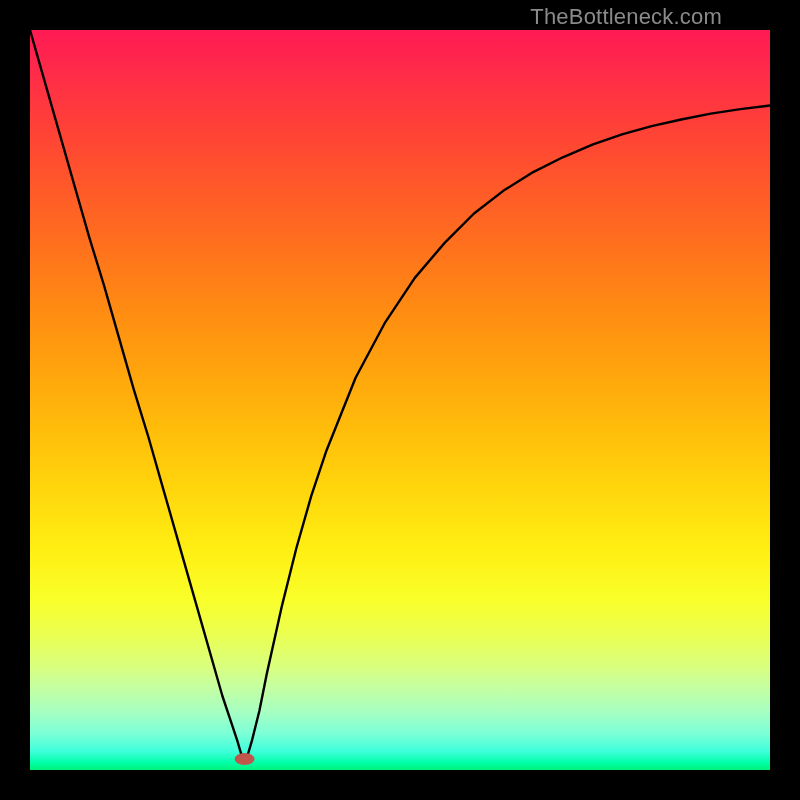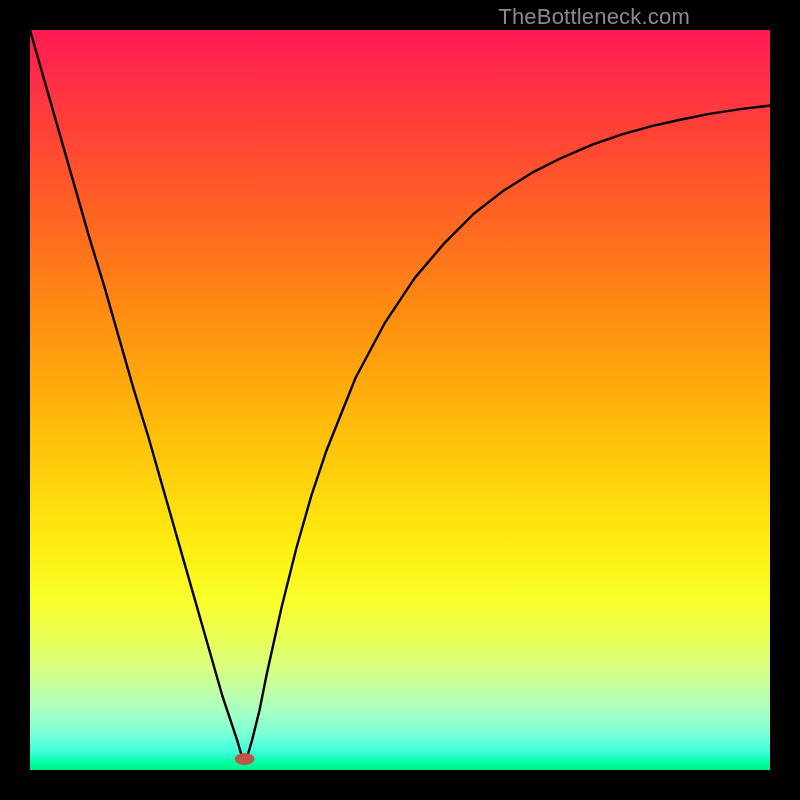--- a/index.html
+++ b/index.html
@@ -11,20 +11,21 @@
     overflow: hidden;
     font-family: Arial, Helvetica, sans-serif;
   }
   .frame {
     position: absolute;
     left: 0;
     top: 0;
     width: 700px;
     height: 800px;
     background: #000;
+    padding-left: 32px;
   }
   .plot {
     position: absolute;
     left: 30px;
     top: 30px;
     width: 740px;
     height: 740px;
     
     background: linear-gradient(to bottom,
       #ff1a53 0%,

